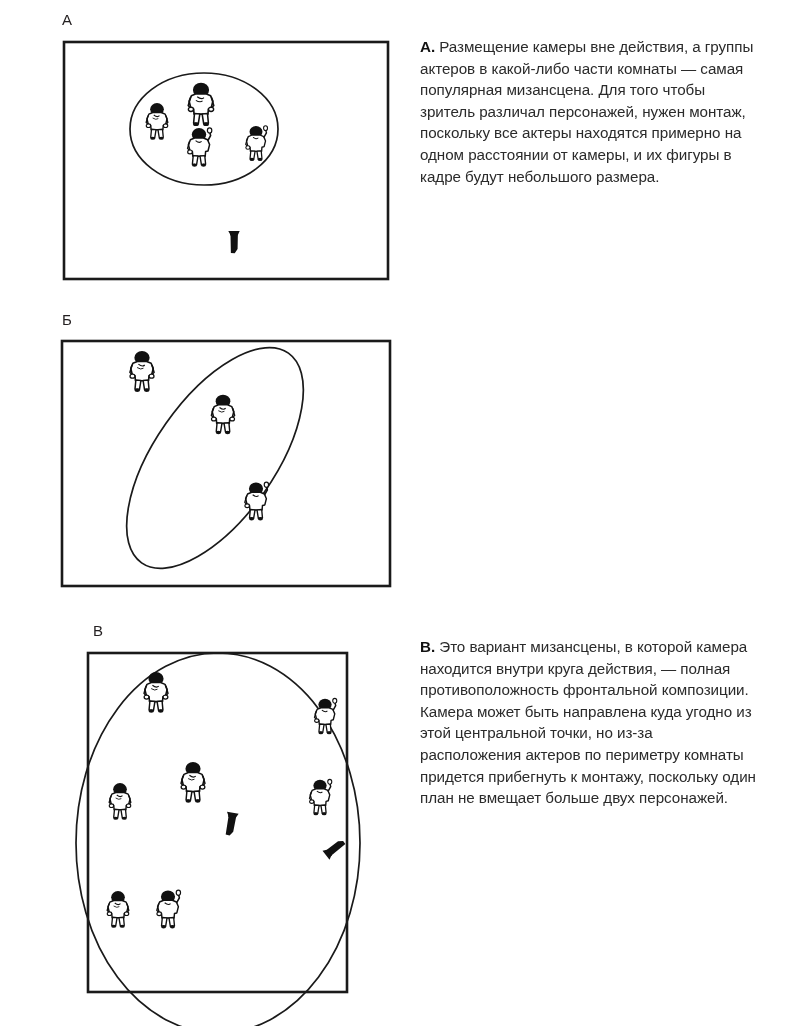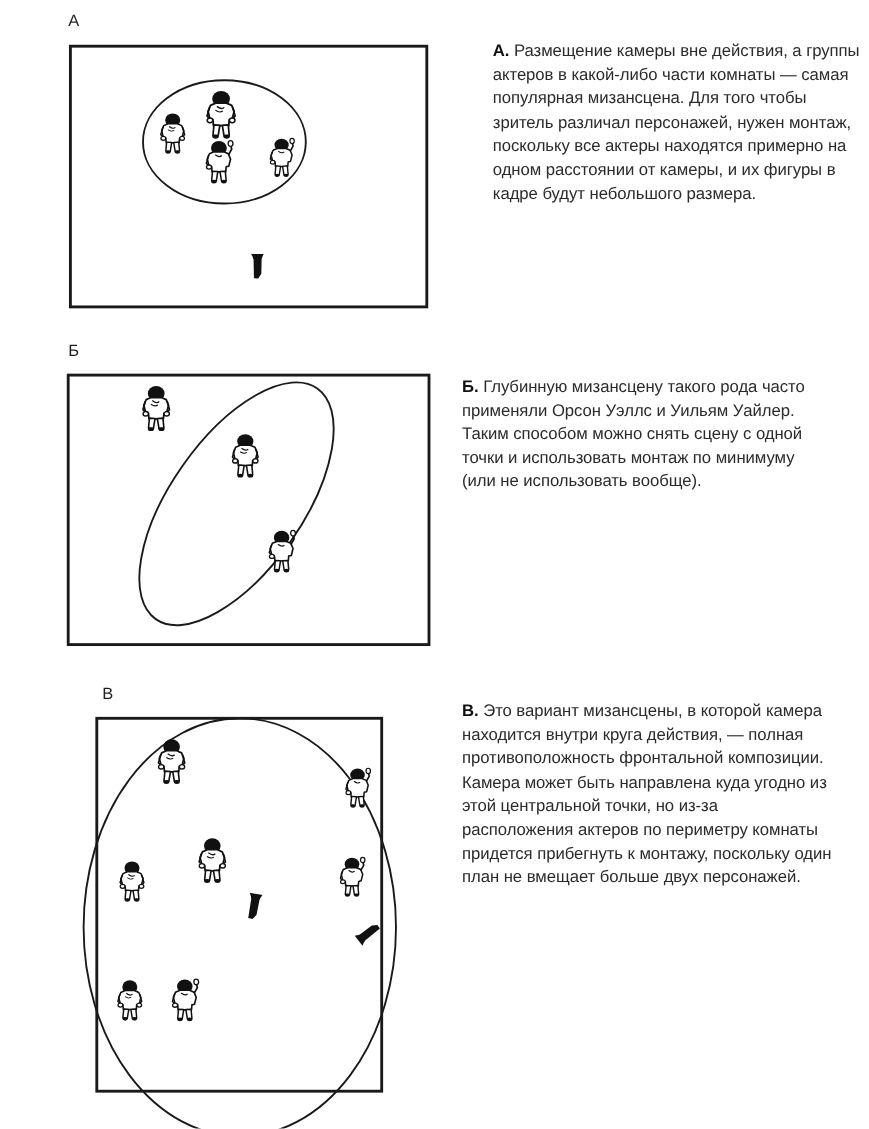--- a/index.html
+++ b/index.html
@@ -58,21 +58,21 @@
     font-size: 15.2px;
     line-height: 21.6px;
     color: #2b2b2b;
     text-align: left;
     letter-spacing: -0.05px;
   }
   .text-block b {
     font-weight: 700;
     color: #111111;
   }
-  #text-a { top: 36px; margin-left: 28px; }
+  #text-a { top: 36px; }
   #text-b { top: 341px; }
   #text-c { top: 636px; }
 </style>
 </head>
 <body>
 
 <div class="page">
 
   <div class="figure-block" id="figure-a">
     <div class="panel-label" id="label-a">A</div>
@@ -213,21 +213,18 @@
       <g transform="translate(231,213) rotate(10) scale(0.95)">
           <use href="#cameraIcon"></use>
         </g>
     </svg>
   </div>
 
   <div class="text-block" id="text-a">
     <b>A.</b><span> Размещение камеры вне действия, а группы актеров в какой-либо части комнаты — самая популярная мизансцена. Для того чтобы зритель различал персонажей, нужен монтаж, поскольку все актеры находятся примерно на одном расстоянии от камеры, и их фигуры в кадре будут небольшого размера.</span>
   </div>
 
-  <div class="text-block" id="text-b">
-    <b>Б.</b><span> Глубинную мизансцену такого рода часто применяли Орсон Уэллс и Уильям Уайлер. Таким способом можно снять сцену с одной точки и использовать монтаж по минимуму (или не использовать вообще).</span>
-  </div>
 
   <div class="text-block" id="text-c">
     <b>В.</b><span> Это вариант мизансцены, в которой камера находится внутри круга действия, — полная противоположность фронтальной композиции. Камера может быть направлена куда угодно из этой центральной точки, но из-за расположения актеров по периметру комнаты придется прибегнуть к монтажу, поскольку один план не вмещает больше двух персонажей.</span>
   </div>
 
 </div>
 
 </body></html>

